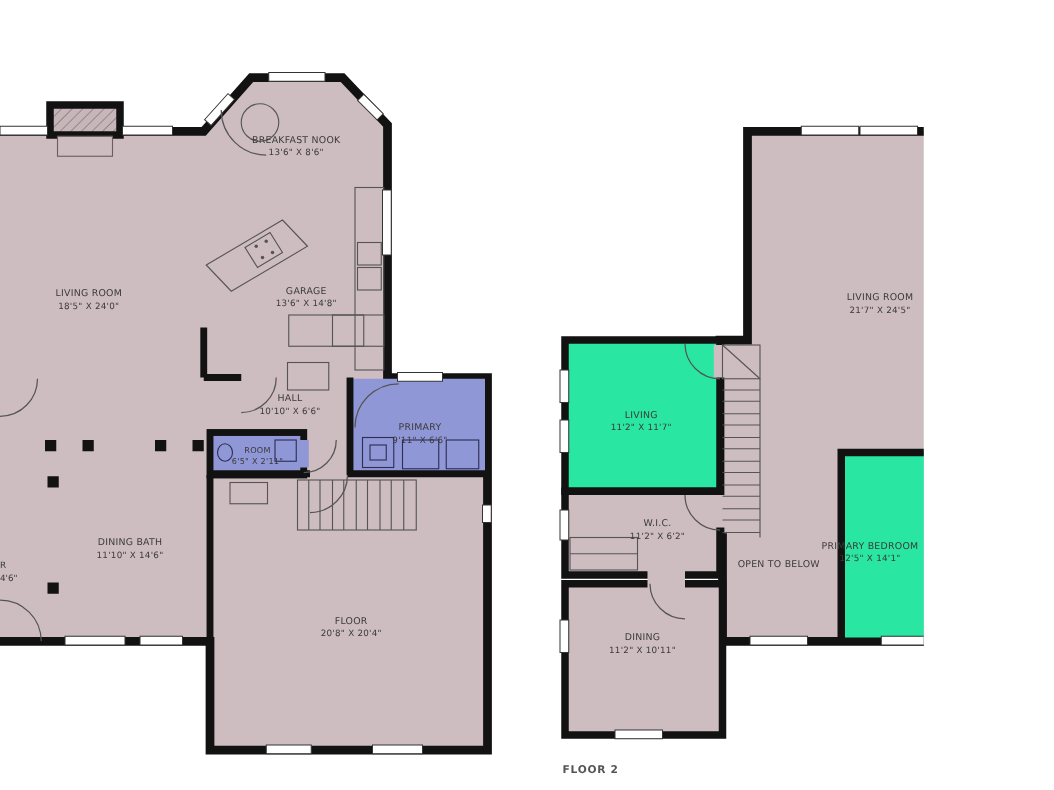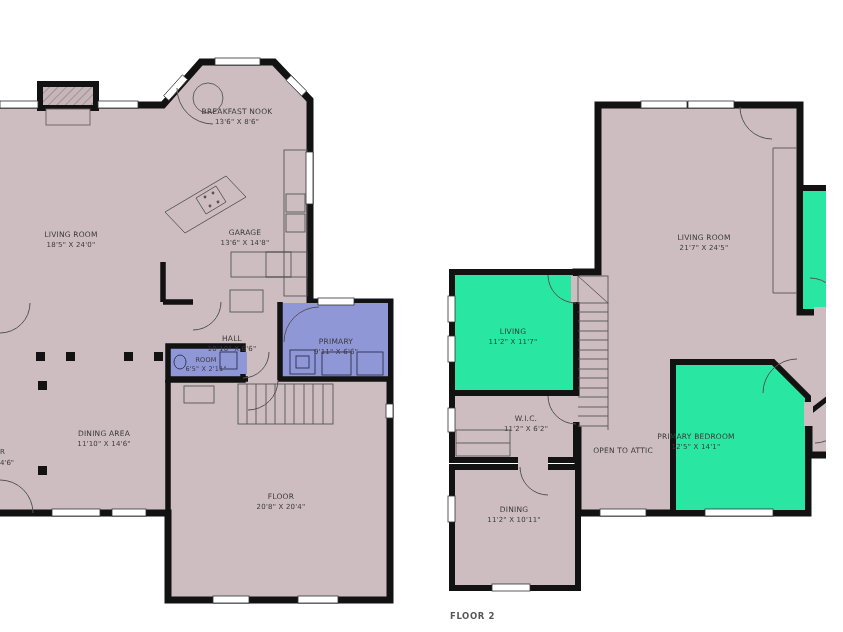--- a/index.html
+++ b/index.html
@@ -1,16 +1,16 @@
 <!DOCTYPE html>
 <html><head>
 <meta charset="utf-8">
 <style>
   html,body{margin:0;padding:0;background:#fff;}
-  #canvas{position:relative;width:826px;height:632px;background:#ffffff;overflow:hidden;
+  #canvas{position:relative;width:739px;height:632px;background:#ffffff;overflow:hidden;
           font-family:"DejaVu Sans", sans-serif;}
   svg{position:absolute;left:0;top:0;}
   .lbl{position:absolute;transform:translate(-50%,-50%);text-align:center;white-space:nowrap;
        color:#3a3a3a;font-size:7.5px;line-height:1.5;letter-spacing:.2px;}
   .lbl .dims{font-size:7px;}
   .frag{position:absolute;color:#3a3a3a;font-size:7px;white-space:nowrap;}
   .caption{position:absolute;color:#555;font-size:8.5px;letter-spacing:.6px;font-weight:bold;}
 </style>
 </head>
 <body>
@@ -179,55 +179,55 @@
     <div class="dims">13'6" X 8'6"</div>
   </div>
   <div class="lbl" style="left:71px;top:240px">
     <div>LIVING ROOM</div>
     <div class="dims">18'5" X 24'0"</div>
   </div>
   <div class="lbl" style="left:245px;top:238px">
     <div>GARAGE</div>
     <div class="dims">13'6" X 14'8"</div>
   </div>
-  <div class="lbl" style="left:232px;top:344px">
+  <div class="lbl" style="left:232px;top:324px">
     <div>HALL</div>
     <div class="dims">10'10" X 6'6"</div>
   </div>
   <div class="lbl" style="left:336px;top:347px">
     <div>PRIMARY</div>
     <div class="dims">9'11" X 6'6"</div>
   </div>
   <div class="lbl" style="left:206px;top:365px;font-size:6.5px;line-height:1.35">
     <div>ROOM</div>
     <div class="dims" style="font-size:6.5px">6'5" X 2'11"</div>
   </div>
   <div class="lbl" style="left:104px;top:439px">
-    <div>DINING AREA</div>
+    <div>DINING BATH</div>
     <div class="dims">11'10" X 14'6"</div>
   </div>
   <div class="lbl" style="left:281px;top:502px">
     <div>FLOOR</div>
     <div class="dims">20'8" X 20'4"</div>
   </div>
 
   <div class="lbl" style="left:704px;top:243px">
     <div>LIVING ROOM</div>
     <div class="dims">21'7" X 24'5"</div>
   </div>
   <div class="lbl" style="left:513px;top:337px">
     <div>LIVING</div>
     <div class="dims">11'2" X 11'7"</div>
   </div>
   <div class="lbl" style="left:526px;top:424px">
     <div>W.I.C.</div>
     <div class="dims">11'2" X 6'2"</div>
   </div>
   <div class="lbl" style="left:623px;top:451px">
-    <div>OPEN TO ATTIC</div>
+    <div>OPEN TO BELOW</div>
   </div>
   <div class="lbl" style="left:696px;top:442px">
     <div>PRIMARY BEDROOM</div>
     <div class="dims">12'5" X 14'1"</div>
   </div>
   <div class="lbl" style="left:514px;top:515px">
     <div>DINING</div>
     <div class="dims">11'2" X 10'11"</div>
   </div>
 

